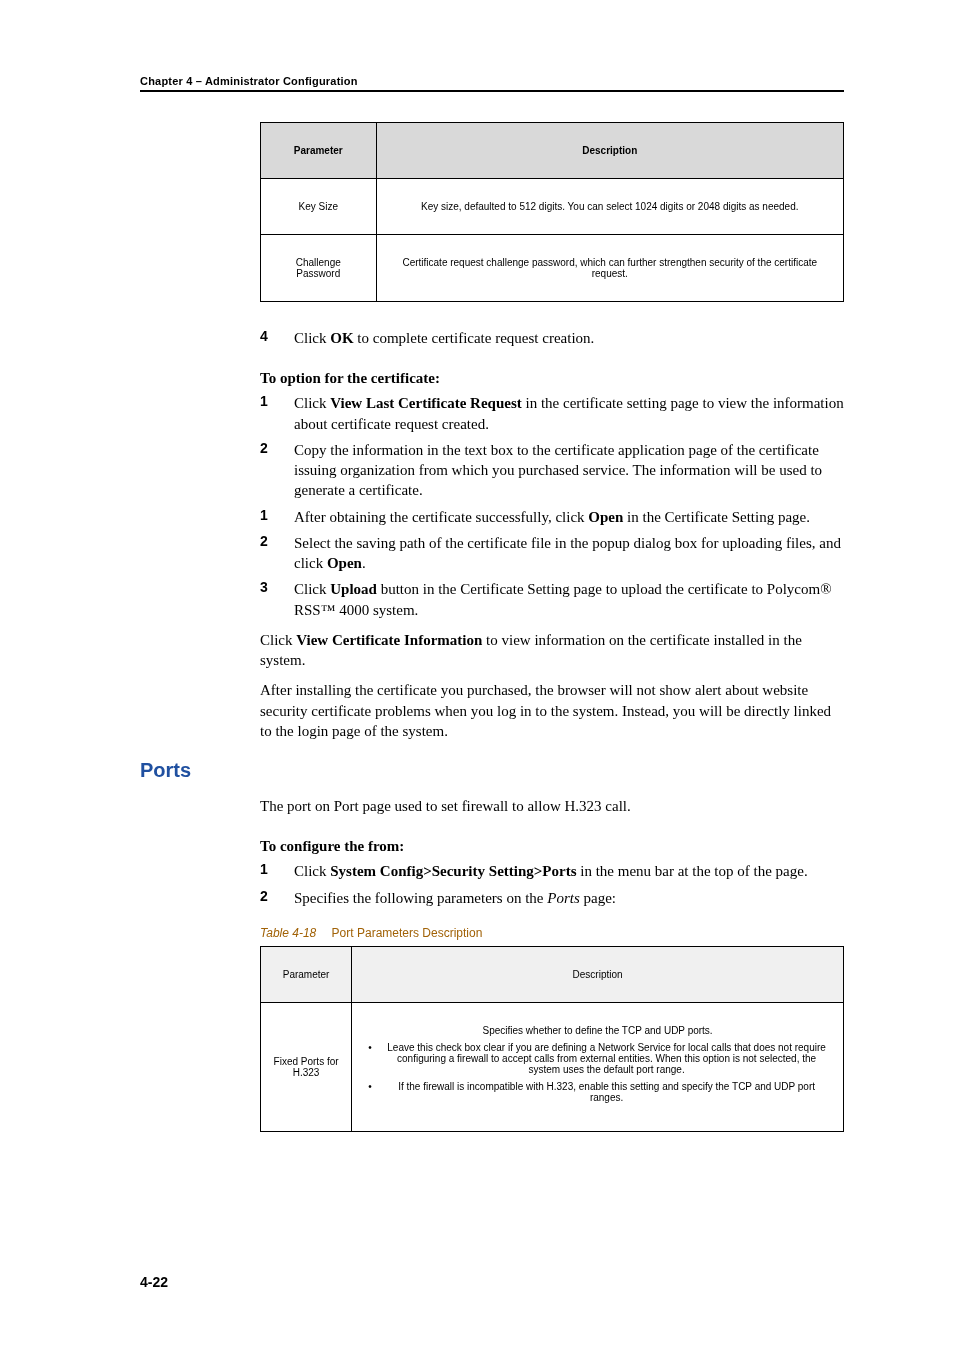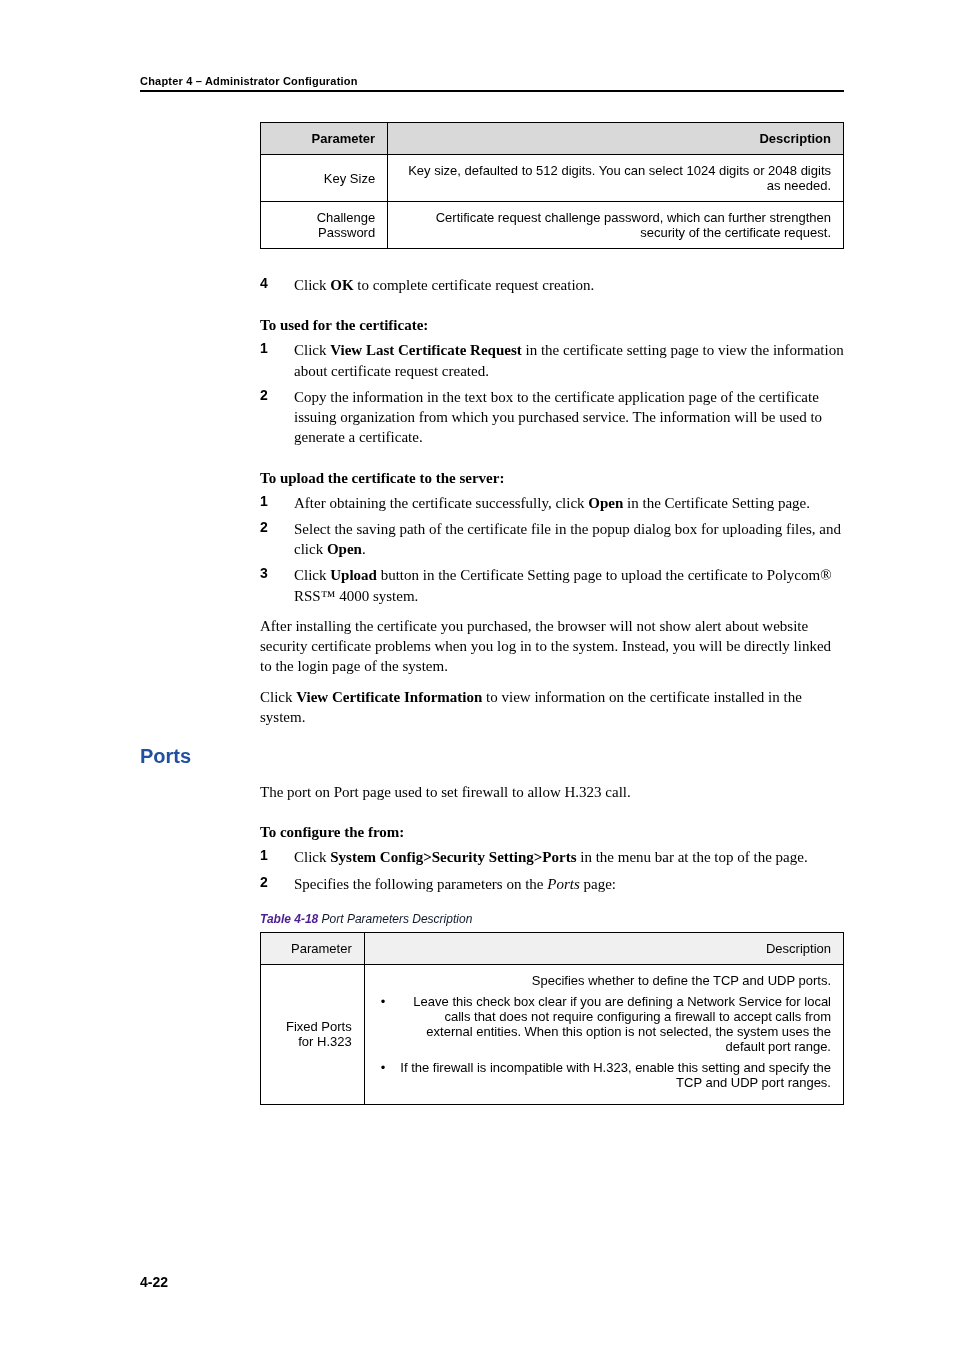--- a/index.html
+++ b/index.html
@@ -33,24 +33,24 @@
     margin-left: 120px;
   }
   table.param-table {
     border-collapse: collapse;
     width: 100%;
     margin-bottom: 26px;
   }
   table.param-table th,
   table.param-table td {
     border: 1px solid #000;
-    font-size: 13px;
-    text-align: right;
+    font-size: 10px;
+    text-align: center;
     vertical-align: middle;
-    padding: 8px 12px;
+    padding: 22px 12px;
   }
   table.param-table th {
     background: #d9d9d9;
     font-weight: bold;
   }
   table.param-table.light th {
     background: #f0f0f0;
     font-weight: normal;
   }
   .step {
@@ -91,29 +91,29 @@
     font-size: 20px;
     color: #2050a0;
     margin: 18px 0 14px -120px;
   }
   .table-caption {
     font-size: 12px;
     margin: 18px 0 6px 0;
   }
   .table-caption .label {
     font-family: "Century Gothic", Futura, Arial, sans-serif;
-    font-weight: bold;
+    font-weight: normal;
     font-style: italic;
-    color: #4c1d95;
+    color: #a16207;
     margin-top: 8px;
   }
   .table-caption .caption {
     font-family: Arial, Helvetica, sans-serif;
-    font-style: italic;
-    color: #0f172a;
+    color: #a16207;
+    padding-left: 12px;
   }
   .page-number {
     font-family: "Century Gothic", Futura, Arial, sans-serif;
     font-weight: bold;
     font-size: 14px;
     position: absolute;
     bottom: 60px;
     left: 140px;
   }
   ul.cell-list {
@@ -162,61 +162,60 @@
     </tbody>
   </table>
 
   <div class="step">
     <div class="step-num">4</div>
     <div class="step-text">
       <span>Click </span><b>OK</b><span> to complete certificate request creation.</span>
     </div>
   </div>
 
-  <div class="subhead">To used for the certificate:</div>
+  <div class="subhead">To option for the certificate:</div>
 
   <div class="step">
     <div class="step-num">1</div>
     <div class="step-text">
       <span>Click </span><b>View Last Certificate Request</b><span> in the certificate setting page to view the information about certificate request created.</span>
     </div>
   </div>
   <div class="step">
     <div class="step-num">2</div>
     <div class="step-text">
       <span>Copy the information in the text box to the certificate application page of the certificate issuing organization from which you purchased service. The information will be used to generate a certificate.</span>
     </div>
   </div>
 
-  <div class="subhead">To upload the certificate to the server:</div>
 
   <div class="step">
     <div class="step-num">1</div>
     <div class="step-text">
       <span>After obtaining the certificate successfully, click </span><b>Open</b><span> in the Certificate Setting page.</span>
     </div>
   </div>
   <div class="step">
     <div class="step-num">2</div>
     <div class="step-text">
       <span>Select the saving path of the certificate file in the popup dialog box for uploading files, and click </span><b>Open</b><span>.</span>
     </div>
   </div>
   <div class="step">
     <div class="step-num">3</div>
     <div class="step-text">
       <span>Click </span><b>Upload</b><span> button in the Certificate Setting page to upload the certificate to Polycom® RSS™ 4000 system.</span>
     </div>
   </div>
-
-  <div class="para indent">After installing the certificate you purchased, the browser will not show alert about website security certificate problems when you log in to the system. Instead, you will be directly linked to the login page of the system.</div>
 
   <div class="para indent">
     <span>Click </span><b>View Certificate Information</b><span> to view information on the certificate installed in the system.</span>
   </div>
+
+  <div class="para indent">After installing the certificate you purchased, the browser will not show alert about website security certificate problems when you log in to the system. Instead, you will be directly linked to the login page of the system.</div>
 
   <div class="section-title">Ports</div>
 
   <div class="para indent">The port on Port page used to set firewall to allow H.323 call.</div>
 
   <div class="subhead">To configure the from:</div>
 
   <div class="step">
     <div class="step-num">1</div>
     <div class="step-text">

